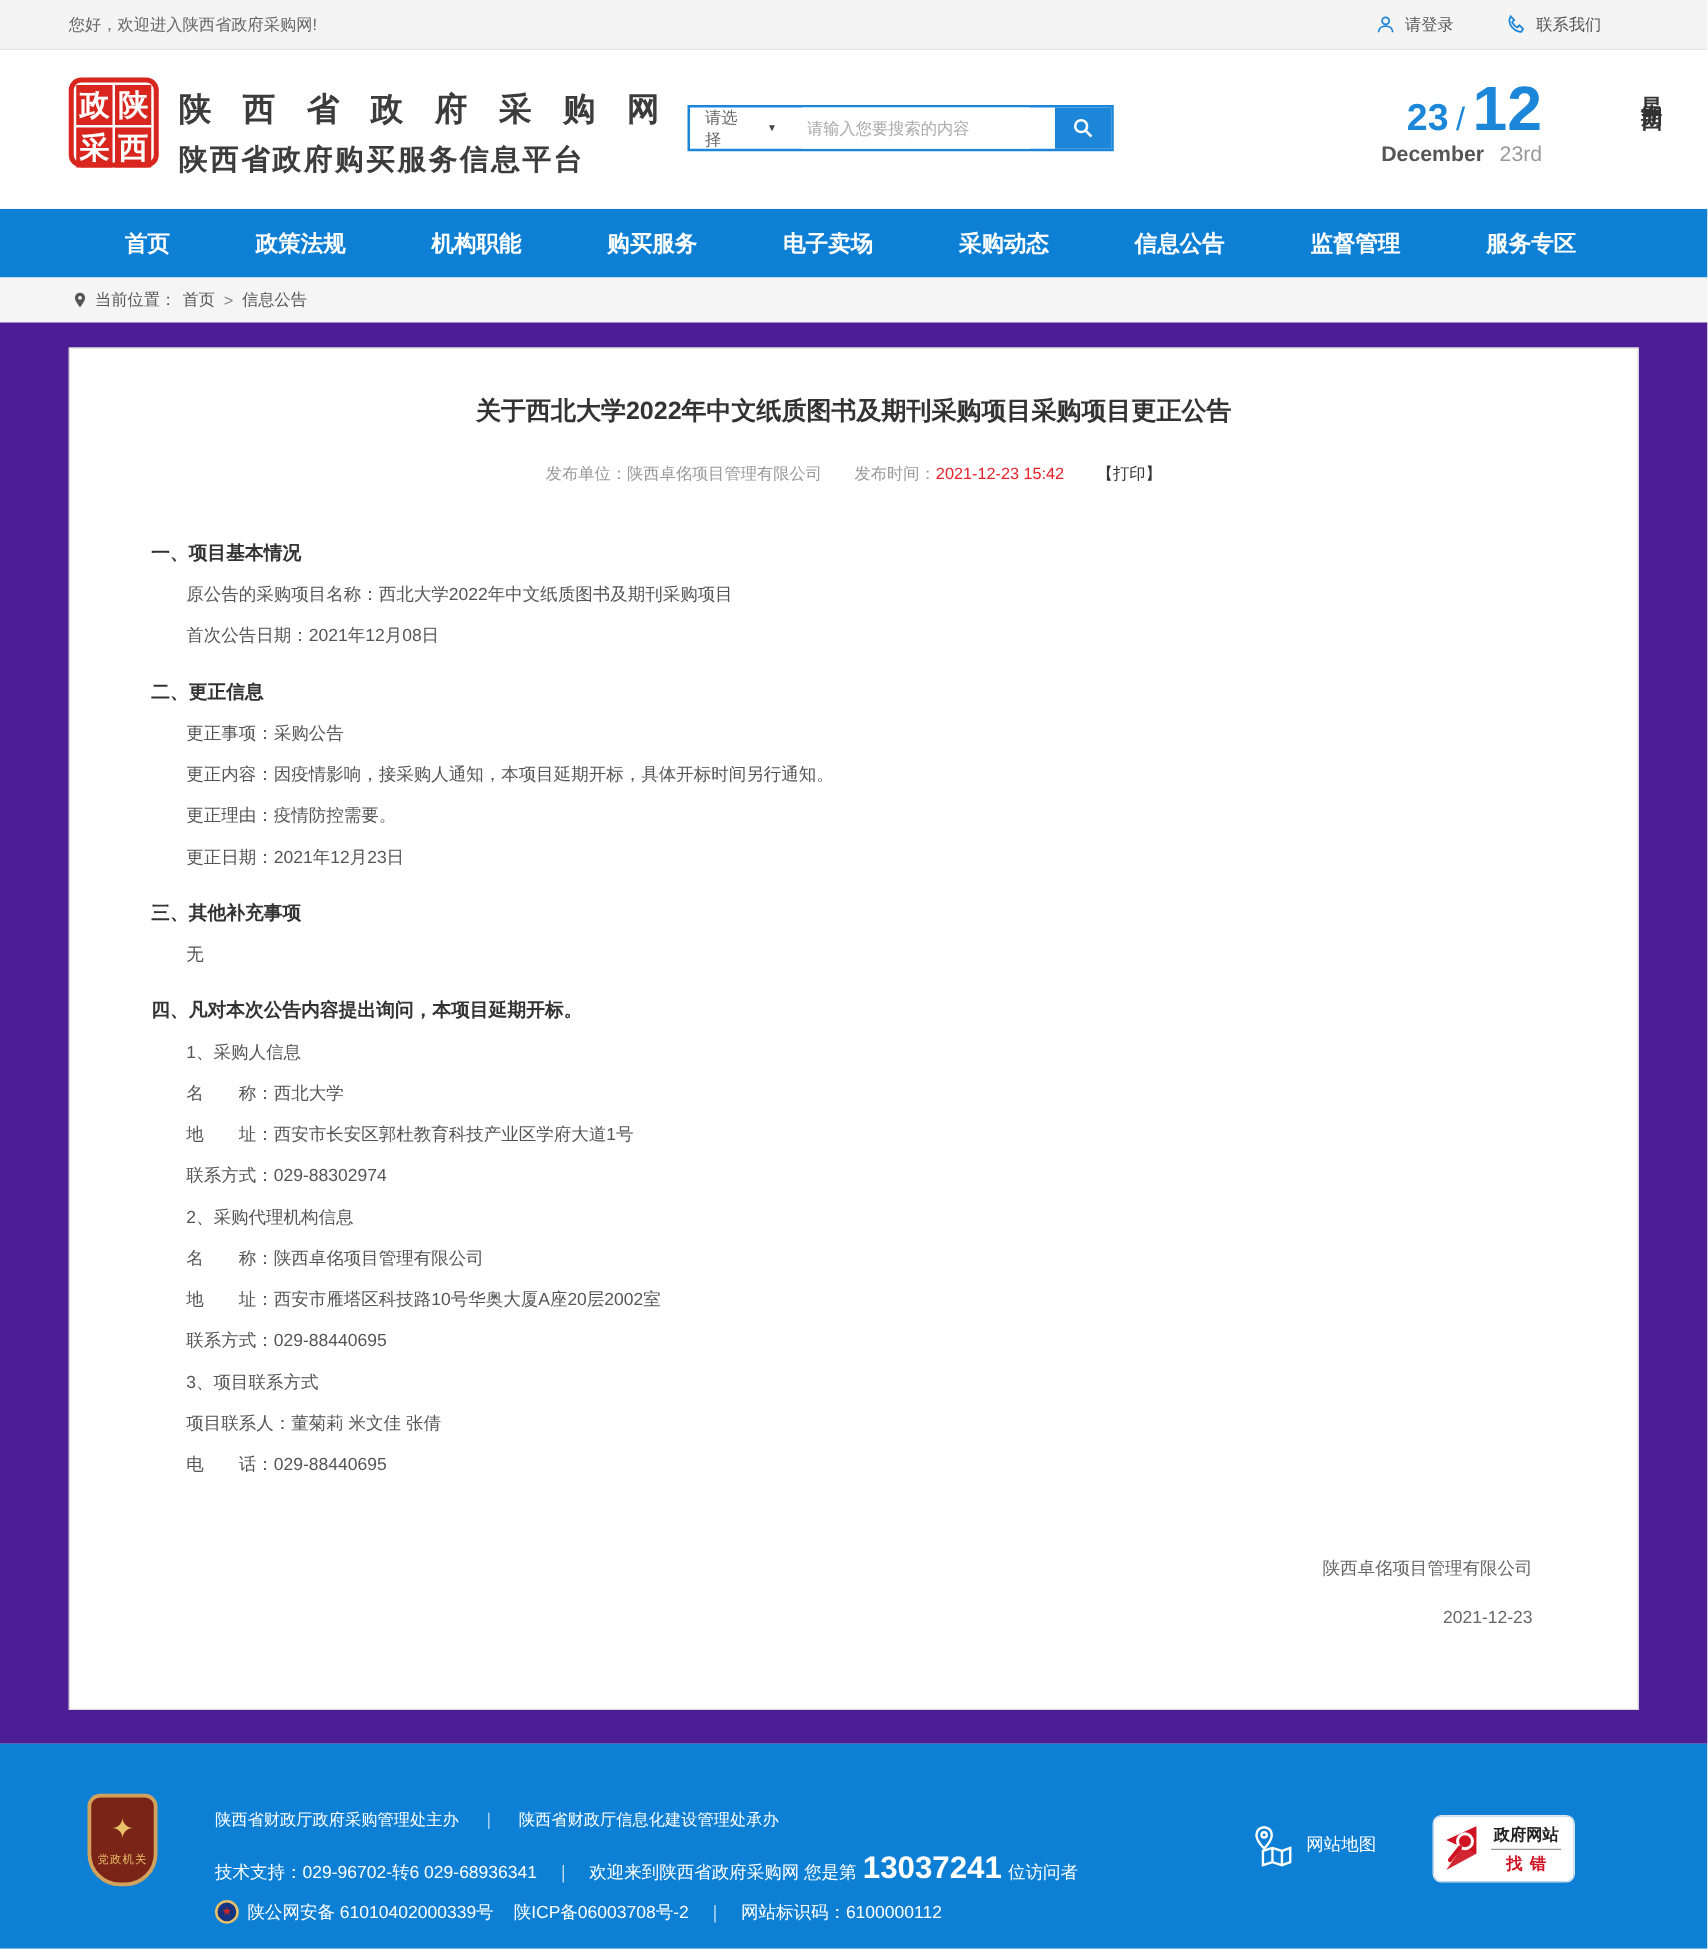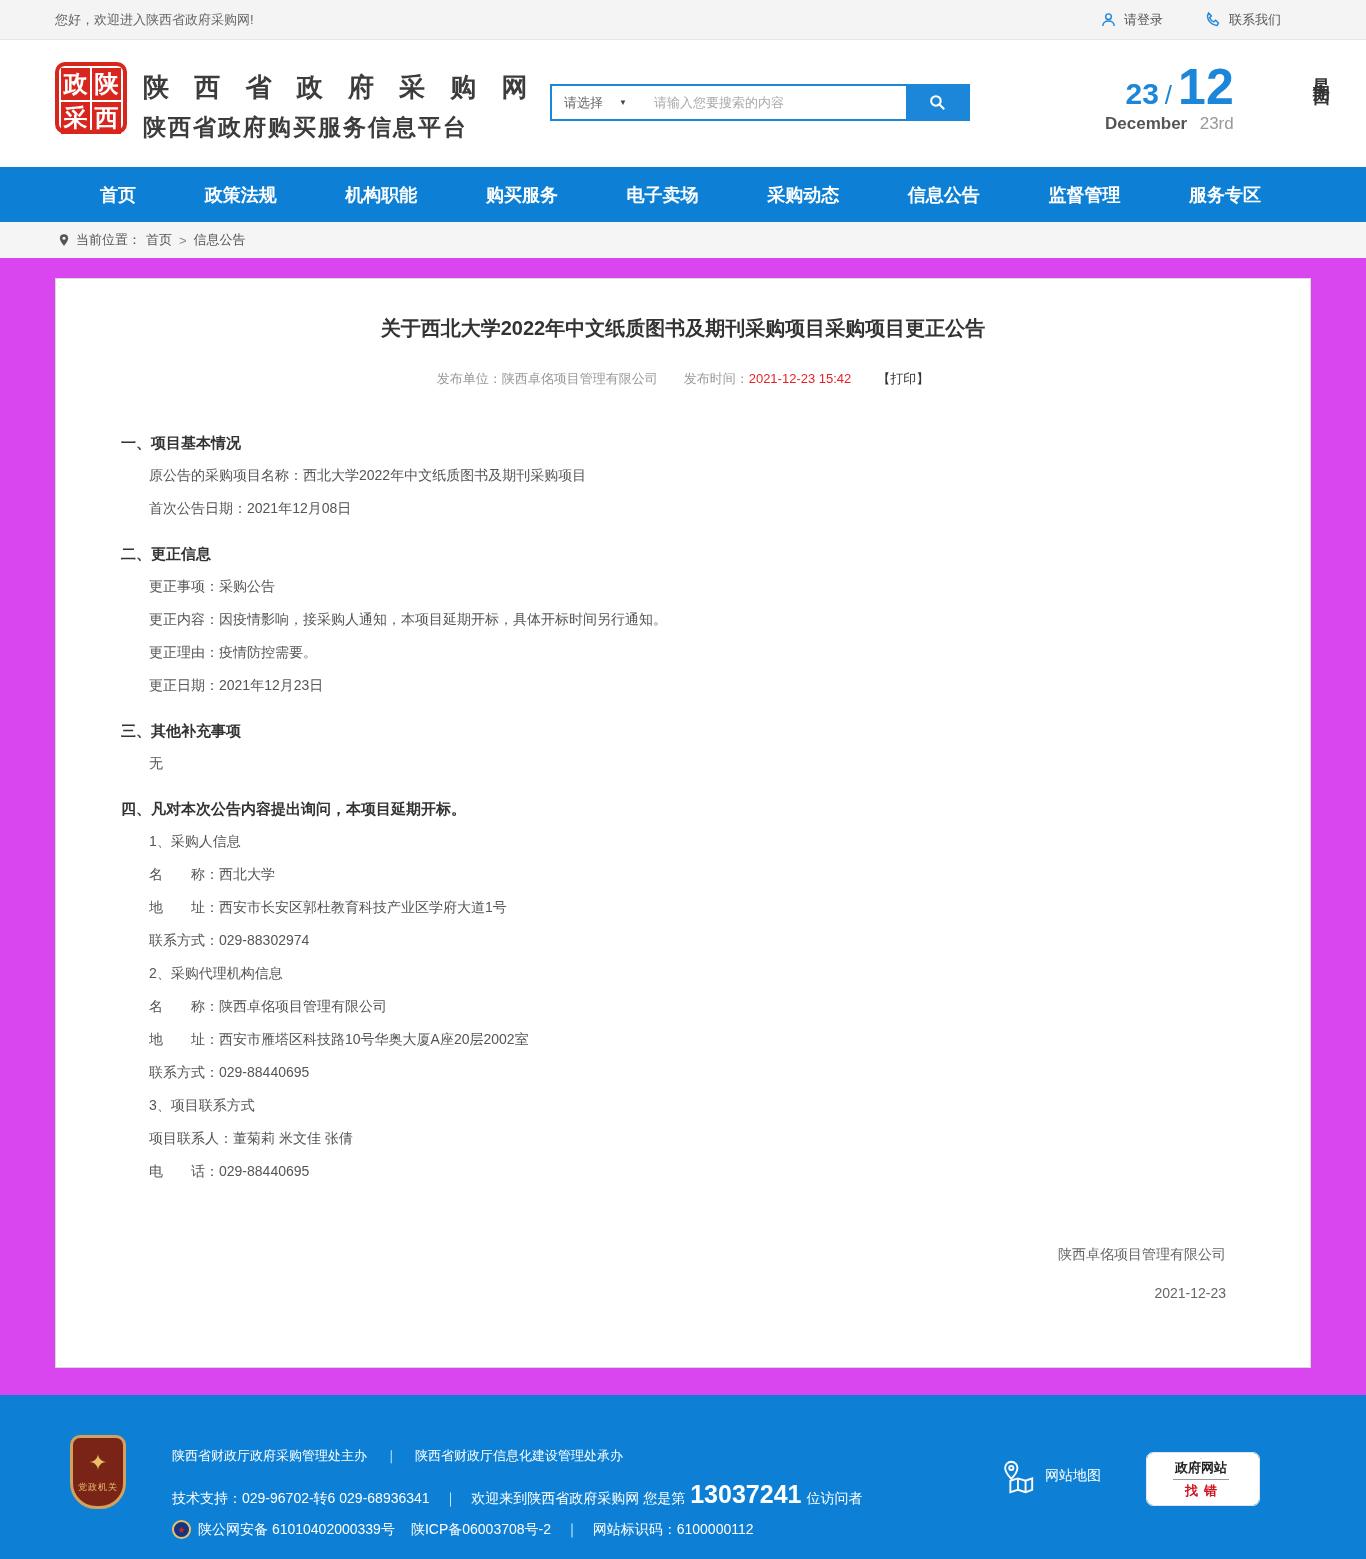--- a/index.html
+++ b/index.html
@@ -17,22 +17,22 @@
   .header { height:127px; position:relative; background:#fff; }
   .logo-seal { position:absolute; left:55px; top:22px; width:72px; height:72px;
                background:#fff; border:4px solid #d8251d; border-radius:10px;
                display:grid; grid-template-columns:1fr 1fr; grid-template-rows:1fr 1fr; gap:2px; padding:2px; }
   .logo-seal span { background:#d8251d; color:#fff; font-weight:bold; font-size:24px;
                     display:flex; align-items:center; justify-content:center; }
   .site-titles { position:absolute; left:143px; top:30px; }
   .site-title { font-size:26px; font-weight:bold; letter-spacing:9px; color:#3c3c3c; }
   .site-subtitle { font-size:23px; font-weight:bold; letter-spacing:2px; color:#3c3c3c; margin-top:7px; }
 
-  .searchbox { position:absolute; left:550px; top:44px; width:420px; height:37px;
-               border:2px solid #1c86d9; display:flex; align-items:stretch; background:#fff; }
+  .searchbox { position:absolute; left:550px; top:44px; width:341px; height:37px;
+               border:2px solid #1c86d9; display:flex; align-items:stretch; background:#fff;gap:20px; }
   .search-select { width:98px; display:flex; align-items:center; gap:16px; padding-left:12px;
                    font-size:13px; color:#666; cursor:pointer; }
   .search-select .arr { font-size:8px; color:#444; }
   .search-input { flex:1; border:none; outline:none; font-size:13px; color:#555; padding-left:4px;
                   font-family:"Liberation Sans","DejaVu Sans",sans-serif; }
   .search-input::placeholder { color:#aaa; }
   .search-btn { width:62px; background:#1c86d9; border:none; display:flex; align-items:center;
                 justify-content:center; cursor:pointer; }
 
   .datebox { position:absolute; left:1105px; top:22px; display:flex;gap:48px; }
@@ -51,21 +51,21 @@
          justify-content:space-between; padding:0 105px 0 100px; }
   .nav-item { color:#fff; font-size:18px; font-weight:bold; cursor:pointer; white-space:nowrap; }
 
   
   .breadcrumb { height:36px; background:#f5f5f5; display:flex; align-items:center;
                 padding-left:57px; font-size:13px; color:#555; gap:5px; }
   .crumb-link { color:#555; cursor:pointer; }
   .crumb-sep { color:#888; margin:0 2px; }
 
   
-  .main { background:#d946ef; padding:20px 10px 27px; }
+  .main { background:#4c1d95; padding:20px 10px 27px; }
   .card { width:1256px; margin:0 auto; border:1px solid #d8d8d8; background:#fff; min-height:1090px; }
   .article-title { text-align:center; font-size:20px; font-weight:bold; color:#333; margin-top:36px; }
   .article-meta { text-align:center; margin-top:28px; font-size:13px; color:#999; }
   .meta-time { color:#e62129; }
   .meta-gap { display:inline-block; width:26px; }
   .meta-print { color:#333; cursor:pointer; }
   .article-body { margin-top:38px; }
   .sec { white-space:pre-wrap; }
   .sec.h { margin-left:65px; margin-top:12px; font-size:15px; font-weight:bold; color:#333;
            height:33px; line-height:33px; }
@@ -88,21 +88,21 @@
   .f-line3 { font-size:14px; margin-top:11px; display:flex; align-items:center; }
   .f-sep { margin:0 14px; opacity:.9; }
   .f-gap { display:inline-block; width:16px; }
   .police-icon { width:19px; height:19px; border-radius:50%; background:#16337f;
                  border:2px solid #e8c06a; display:inline-flex; align-items:center; justify-content:center;
                  color:#d8251d; font-size:9px; margin-right:7px; }
   .f-sitemap { position:absolute; left:998px; top:62px; display:flex; align-items:center; gap:9px;
                font-size:14px; cursor:pointer; }
   .f-findbadge { position:absolute; left:1147px; top:58px; width:112px; height:52px; background:#fff;
                  border-radius:6px; border:2px solid #fff; outline:1px solid #dfe6ee;
-                 display:flex; align-items:center; padding:3px 6px 3px 2px; cursor:pointer;flex-direction:column; }
+                 display:flex; align-items:center; padding:3px 6px 3px 2px; cursor:pointer; }
   .fb-texts { display:flex; flex-direction:column; align-items:center; flex:1; }
   .fb-top { color:#222; font-size:13px; font-weight:bold; white-space:nowrap; }
   .fb-divider { width:56px; border-top:1px solid #999; margin:2px 0; }
   .fb-bottom { color:#cf1322; font-size:13px; font-weight:bold; letter-spacing:6px; text-indent:6px; }
 </style>
 </head>
 <body>
 
 <div class="topbar">
   <span>您好，欢迎进入陕西省政府采购网!</span>

